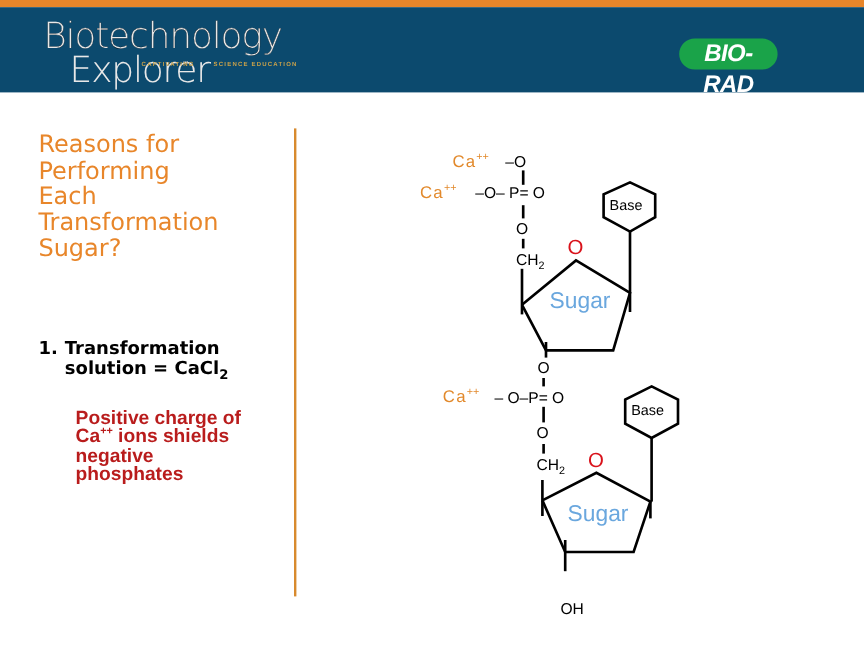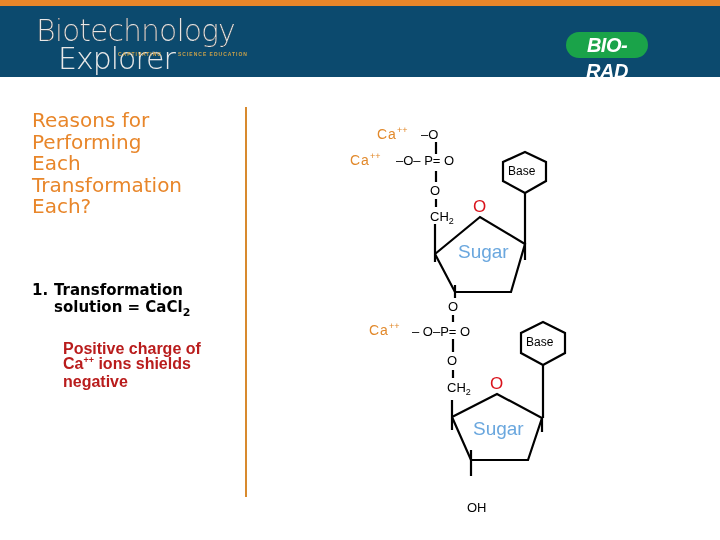--- a/index.html
+++ b/index.html
@@ -45,33 +45,34 @@
   <div class="biorad" style="background:#1aa349;">BIO-RAD</div>
 </div>
 
 <div class="divider" style="background:#d88a2e;"></div>
 
 <h1 class="title" style="color:#e8862a;">
   <span>Reasons for</span>
   <span>Performing</span>
   <span>Each</span>
   <span>Transformation</span>
-  <span>Each?</span>
+  <span>Sugar?</span>
 </h1>
 
 <div class="point">
   <span class="num">1.</span>
   <span class="l1">Transformation</span>
   <span class="l2"><span>solution = CaCl</span><span class="sub2">2</span></span>
 </div>
 
 <div class="desc">
   <div>Positive charge of</div>
   <div><span>Ca</span><span class="sup">++</span><span> ions shields</span></div>
   <div>negative</div>
+  <div>phosphates</div>
 </div>
 
 <svg class="diagram" width="720" height="540">
   <g stroke="#000" stroke-width="2.2" fill="none">
 
     <line x1="436" y1="142" x2="436" y2="154"></line>
     <line x1="436" y1="171" x2="436" y2="182"></line>
     <line x1="436" y1="199" x2="436" y2="207"></line>
 
     <polyline points="435,254 480,217 525,244 511,292 455,292 435,254"></polyline>

